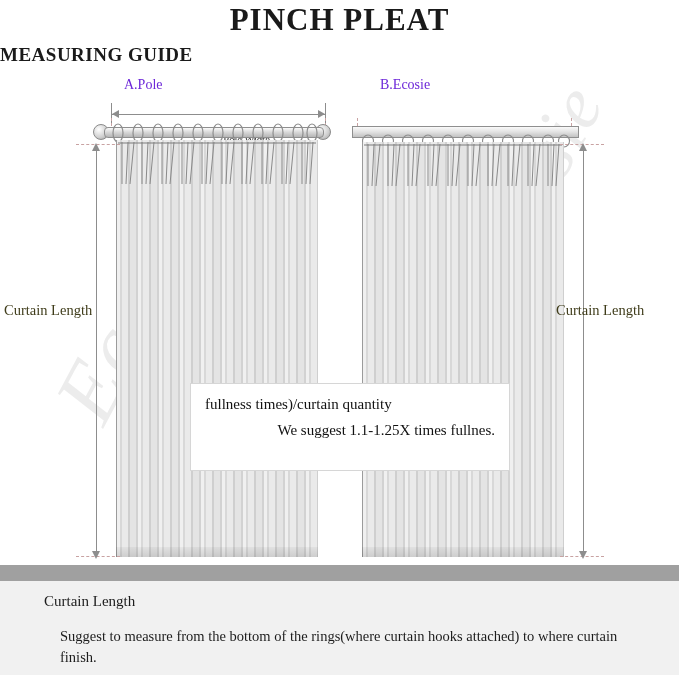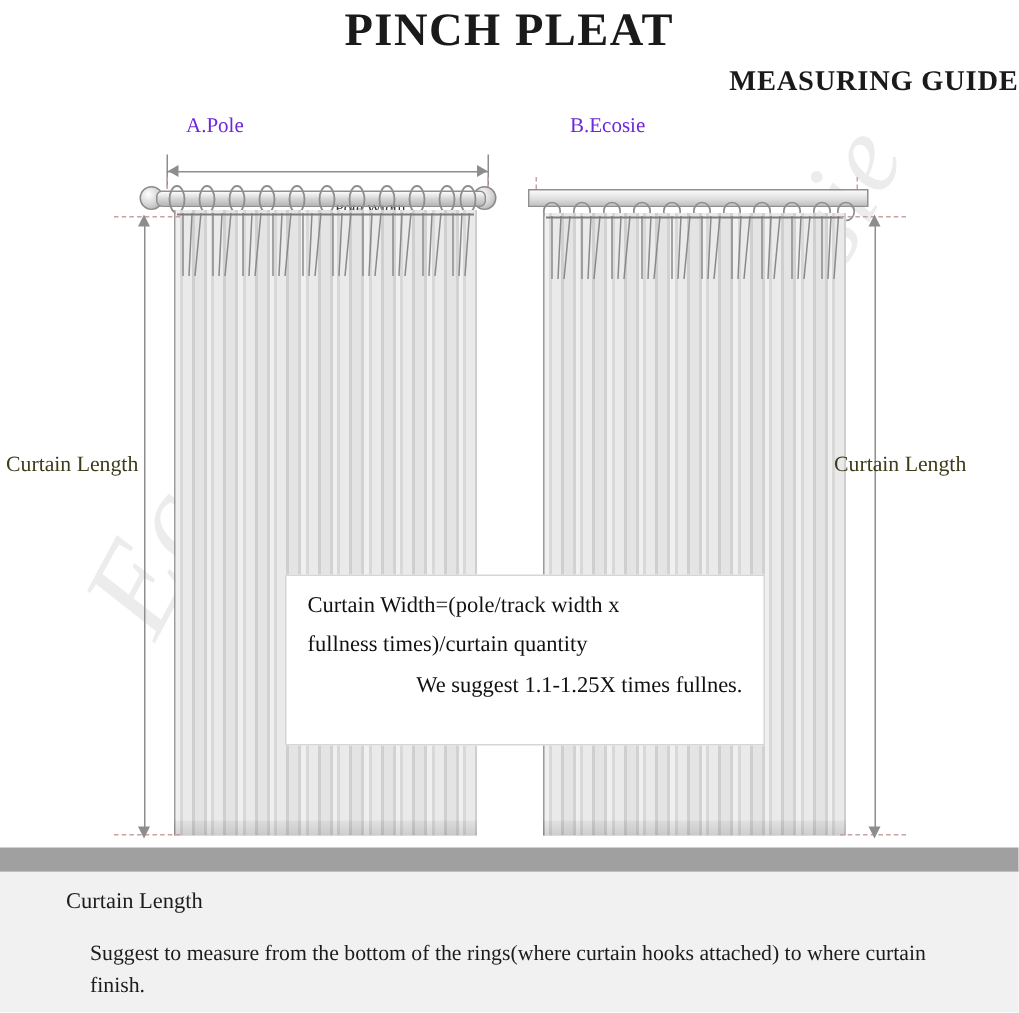--- a/index.html
+++ b/index.html
@@ -30,21 +30,21 @@
     text-align: center;
     font-size: 31px;
     font-weight: bold;
     letter-spacing: 1px;
   }
   .subtitle {
     position: absolute;
     top: 44px;
     left: 0;
     width: 679px;
-    text-align: right;
+    text-align: left;
     font-size: 19px;
     font-weight: bold;
     letter-spacing: 0.5px;
   }
 
   
   .panel-label {
     position: absolute;
     font-size: 14px;
     color: #6d28d9;
@@ -383,21 +383,20 @@
 
   <div class="hdash" style="left:560px; top:144px; width:44px;"></div>
   <div class="hdash" style="left:560px; top:556px; width:44px;"></div>
   <div class="len-axis" style="left:583px; top:150px; height:402px;">
     <div class="ar up"></div>
     <div class="ar down"></div>
   </div>
   <div class="len-label" id="len-right">Curtain Length</div>
 
   <div class="formula">
-    <p>Curtain Width=(pole/track width x</p>
     <p>fullness times)/curtain quantity</p>
     <p>We suggest 1.1-1.25X times fullnes.</p>
   </div>
 
   <div class="footer">
     <div class="footer-bar"></div>
     <p class="footer-title">Curtain Length</p>
     <p class="footer-text">Suggest to measure from the bottom of the rings(where curtain hooks attached) to where curtain finish.</p>
   </div>
 

